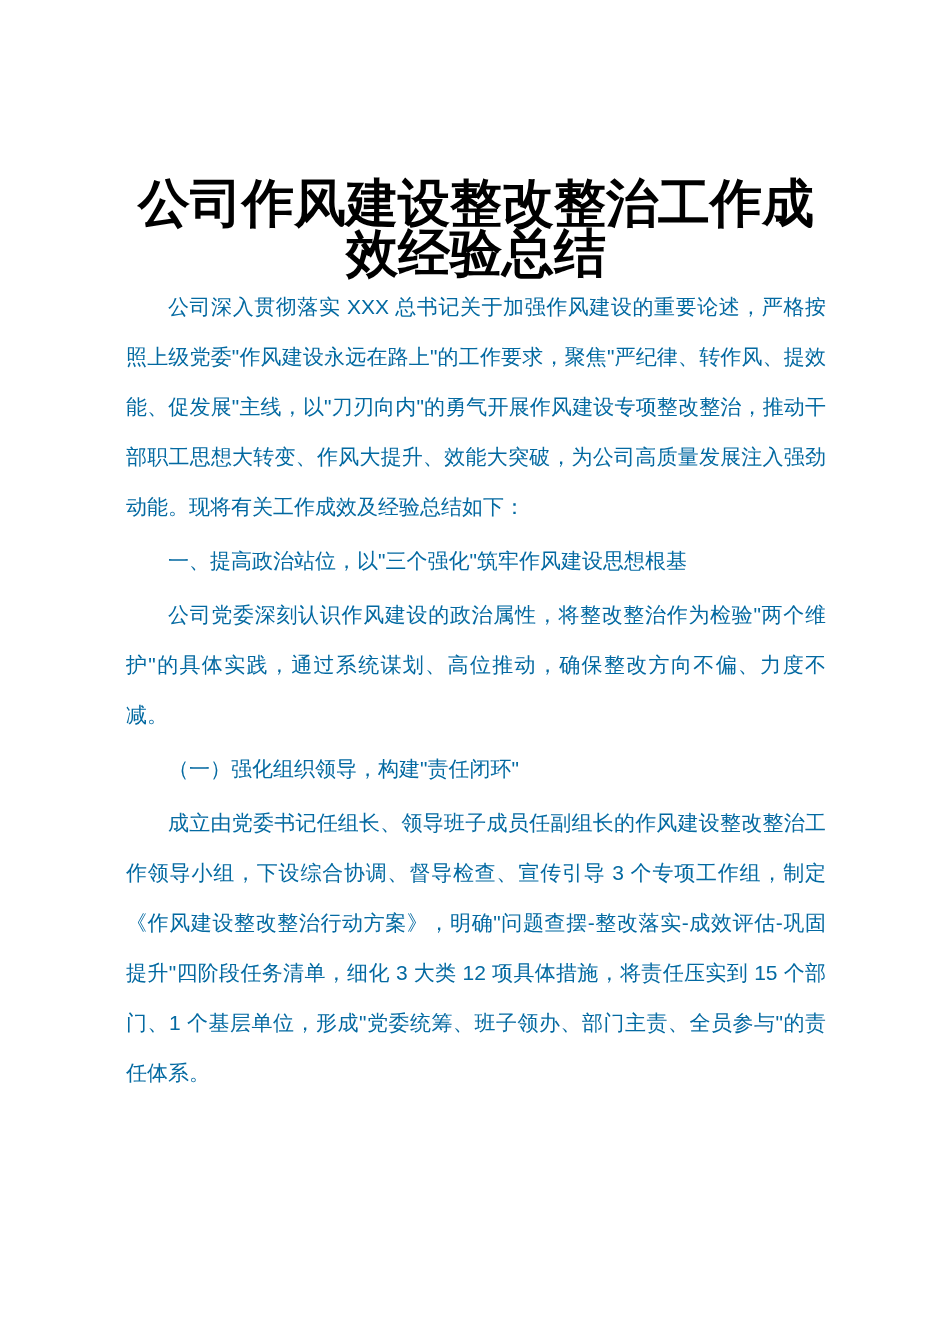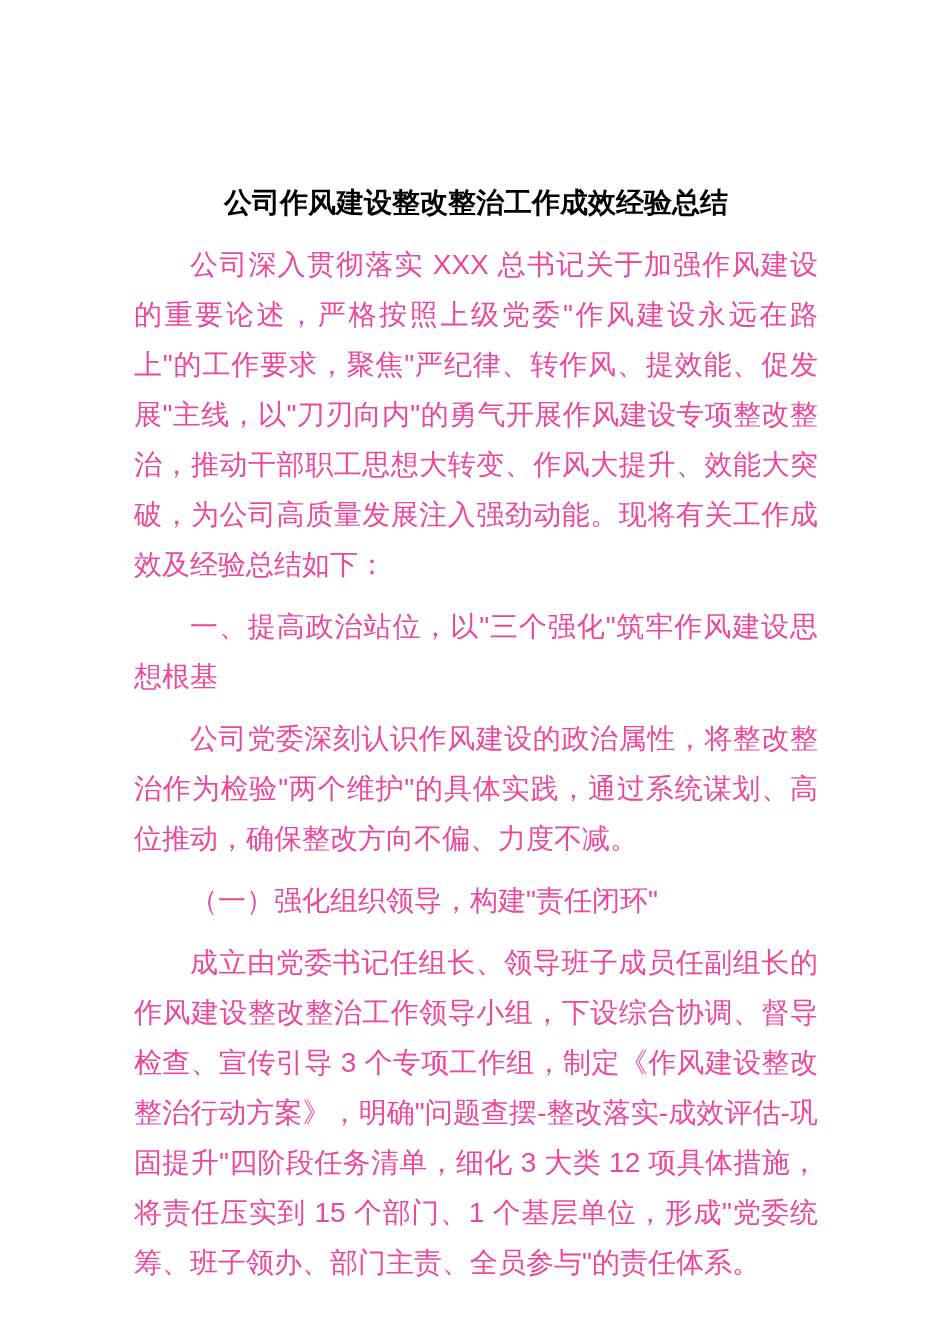--- a/index.html
+++ b/index.html
@@ -14,37 +14,37 @@
     margin: 0 auto;
     background: #ffffff;
     box-sizing: border-box;
     padding: 178px 120px 40px 122px;
     overflow: hidden;
     color: #000000;
     font-family: "Liberation Sans", "DejaVu Sans", sans-serif;
   }
   .doc-title {
     margin: 0;
-    font-size: 28px;
+    font-size: 52px;
     font-weight: bold;
     line-height: 50px;
     text-align: center;
     letter-spacing: 0;
     color: #000000;
     font-family: "Liberation Sans", "DejaVu Sans", sans-serif;
   }
   .doc-body p {
-    margin: 12px;
-    font-size: 28px;
+    margin: 4px;
+    font-size: 21px;
     font-weight: normal;
     line-height: 50px;
     text-align: justify;
     text-justify: inter-ideograph;
     text-indent: 2em;
-    color: #ec4899;
+    color: #0369a1;
     word-break: break-all;
   }
 </style>
 </head>
 <body>
 
 <div class="page">
   <h1 class="doc-title">公司作风建设整改整治工作成效经验总结</h1>
 
   <div class="doc-body">

